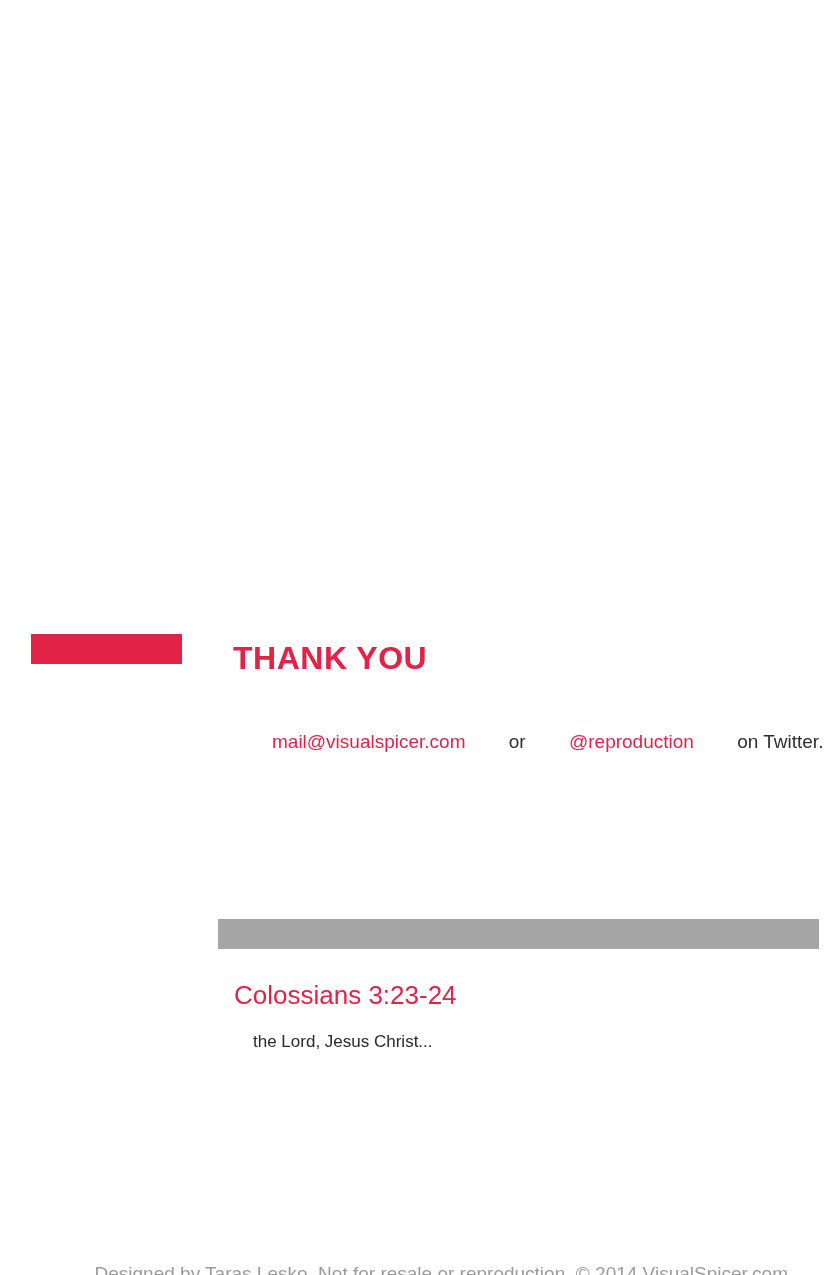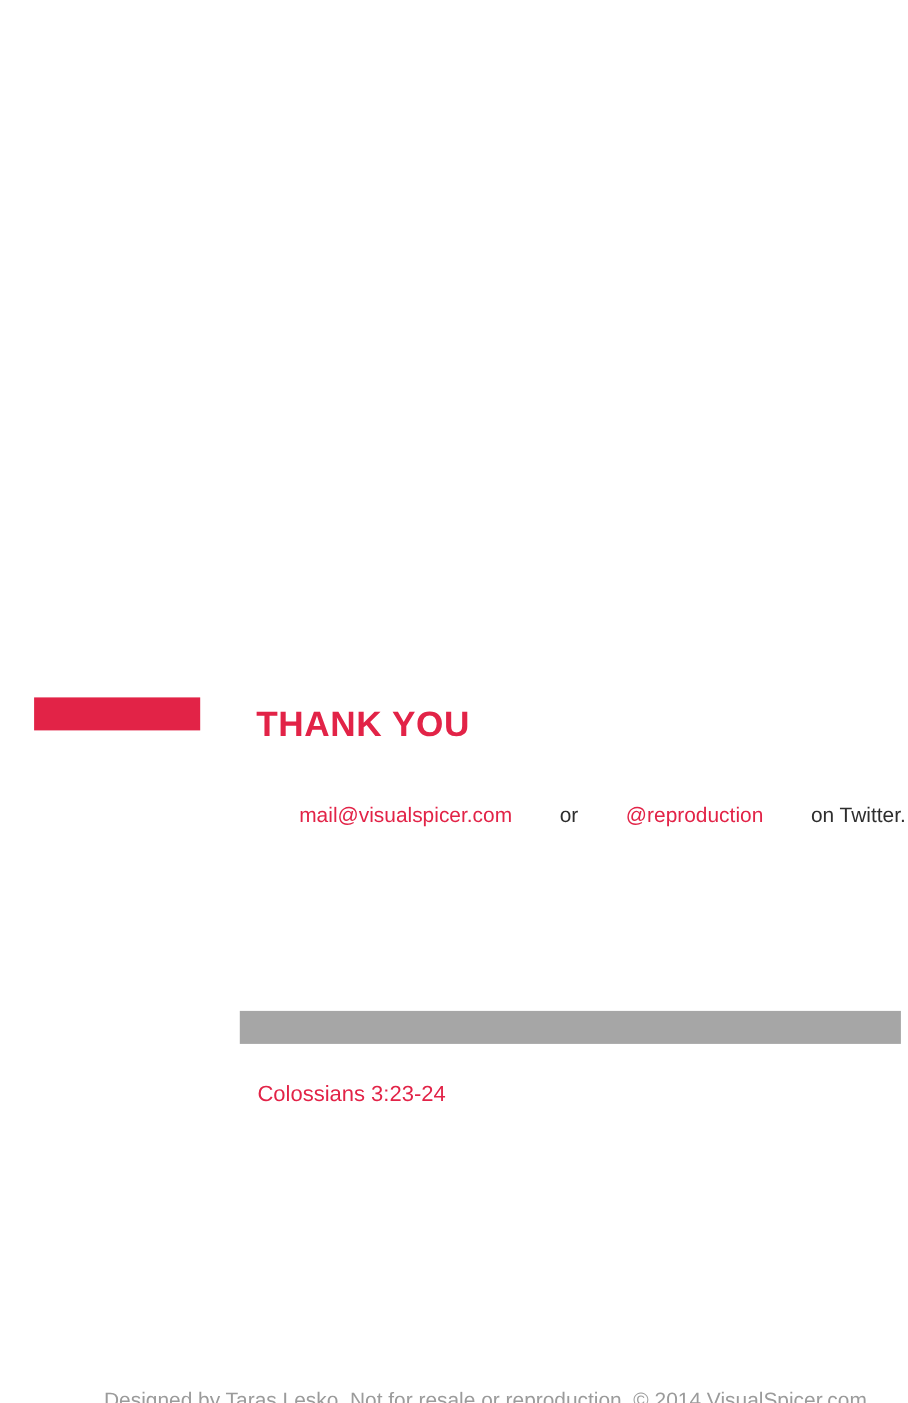--- a/index.html
+++ b/index.html
@@ -54,21 +54,21 @@
     left: 187px;
     top: 888px;
     width: 601px;
     height: 2px;
     background: #a6a6a6;
   }
   .verse-ref {
     position: absolute;
     left: 188px;
     top: 938px;
-    font-size: 20px;
+    font-size: 26px;
     line-height: 22px;
     font-weight: normal;
     color: var(--accent, #e22347);
     white-space: nowrap;
     text-align: center;
   }
   .verse-text {
     position: absolute;
     left: 188px;
     top: 964px;
@@ -101,17 +101,18 @@
     <div>
       <span class="link">mail@visualspicer.com</span><span> or </span><span class="link">@reproduction</span><span> on Twitter.</span>
     </div>
   </div>
 
   <div class="divider"></div>
 
   <div class="verse-ref">Colossians 3:23-24</div>
 
   <div class="verse-text">
+    <div>the Lord, Jesus Christ...</div>
   </div>
 
   <div class="footer">Designed by Taras Lesko. Not for resale or reproduction. © 2014 VisualSpicer.com</div>
 
 </div>
 
 </body></html>

